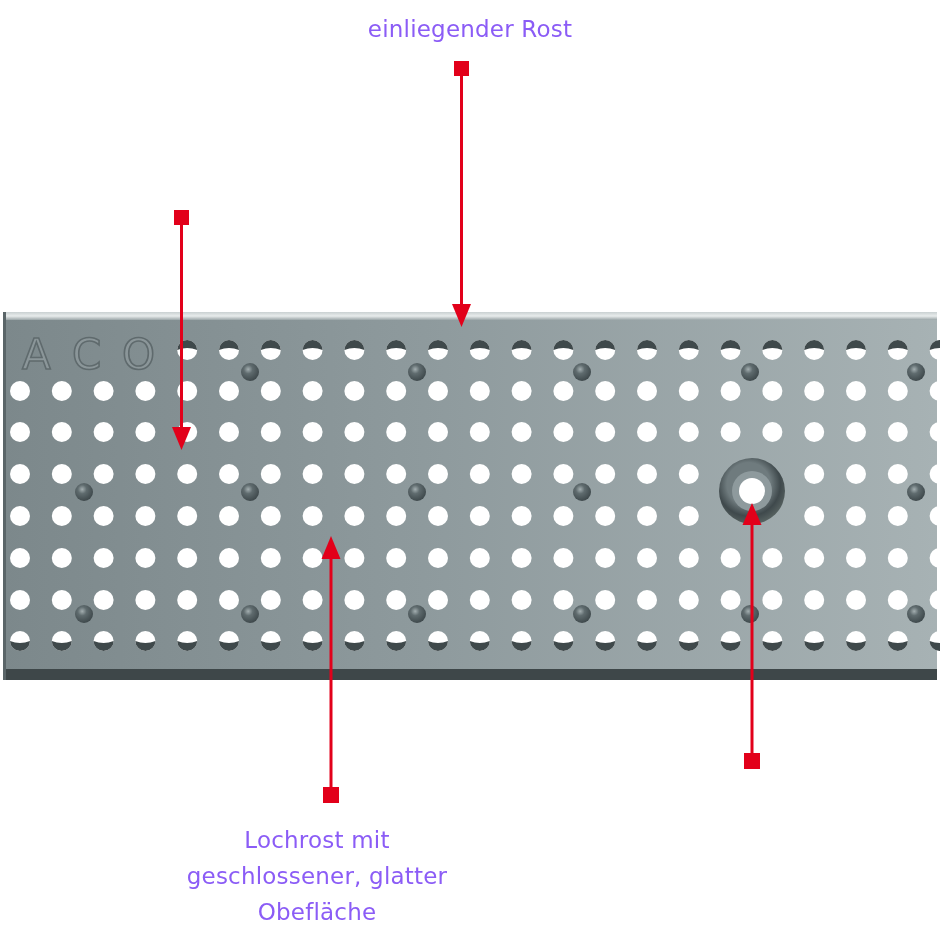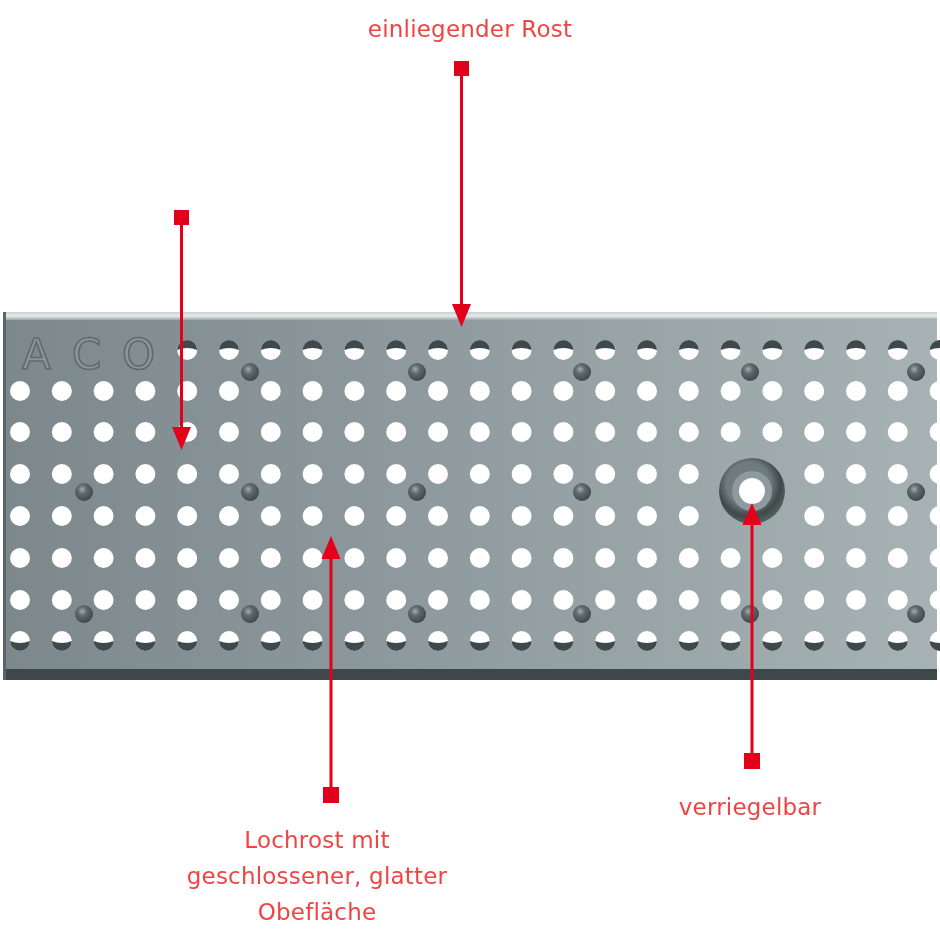--- a/index.html
+++ b/index.html
@@ -1,19 +1,19 @@
 <!DOCTYPE html>
 <html><head>
   <meta charset="utf-8">
   <style>
     html, body { margin: 0; padding: 0; background: #ffffff; }
     body { width: 940px; height: 940px; position: relative; overflow: hidden;
            font-family: "DejaVu Sans", sans-serif; }
     #stage { position: absolute; left: 0; top: 0; width: 940px; height: 940px; }
-    .label { position: absolute; color: #ef4444; font-size: 23px; line-height: 30px;
+    .label { position: absolute; color: #8b5cf6; font-size: 23px; line-height: 30px;
              text-align: center; white-space: nowrap; letter-spacing: 0.2px; }
     .label-multi { white-space: pre-line; }
     svg text { font-family: "DejaVu Sans", sans-serif; }
   </style>
 </head>
 <body>
 
 <div id="stage">
 
   <svg id="art" width="940" height="940" viewBox="0 0 940 940" xmlns="http://www.w3.org/2000/svg">
@@ -677,14 +677,13 @@
         <polygon points="742.5,525 761.5,525 752,503" stroke="none"></polygon>
       </g>
     </g>
   </svg>
 
   
   <div class="label" style="left:320px; top:14px; width:300px;">einliegender Rost</div>
   <div class="label label-multi" style="left:147px; top:822px; width:340px; line-height:36px;">Lochrost mit
 geschlossener, glatter
 Obefläche</div>
-  <div class="label" style="left:640px; top:792px; width:220px;">verriegelbar</div>
 </div>
 
 </body></html>

